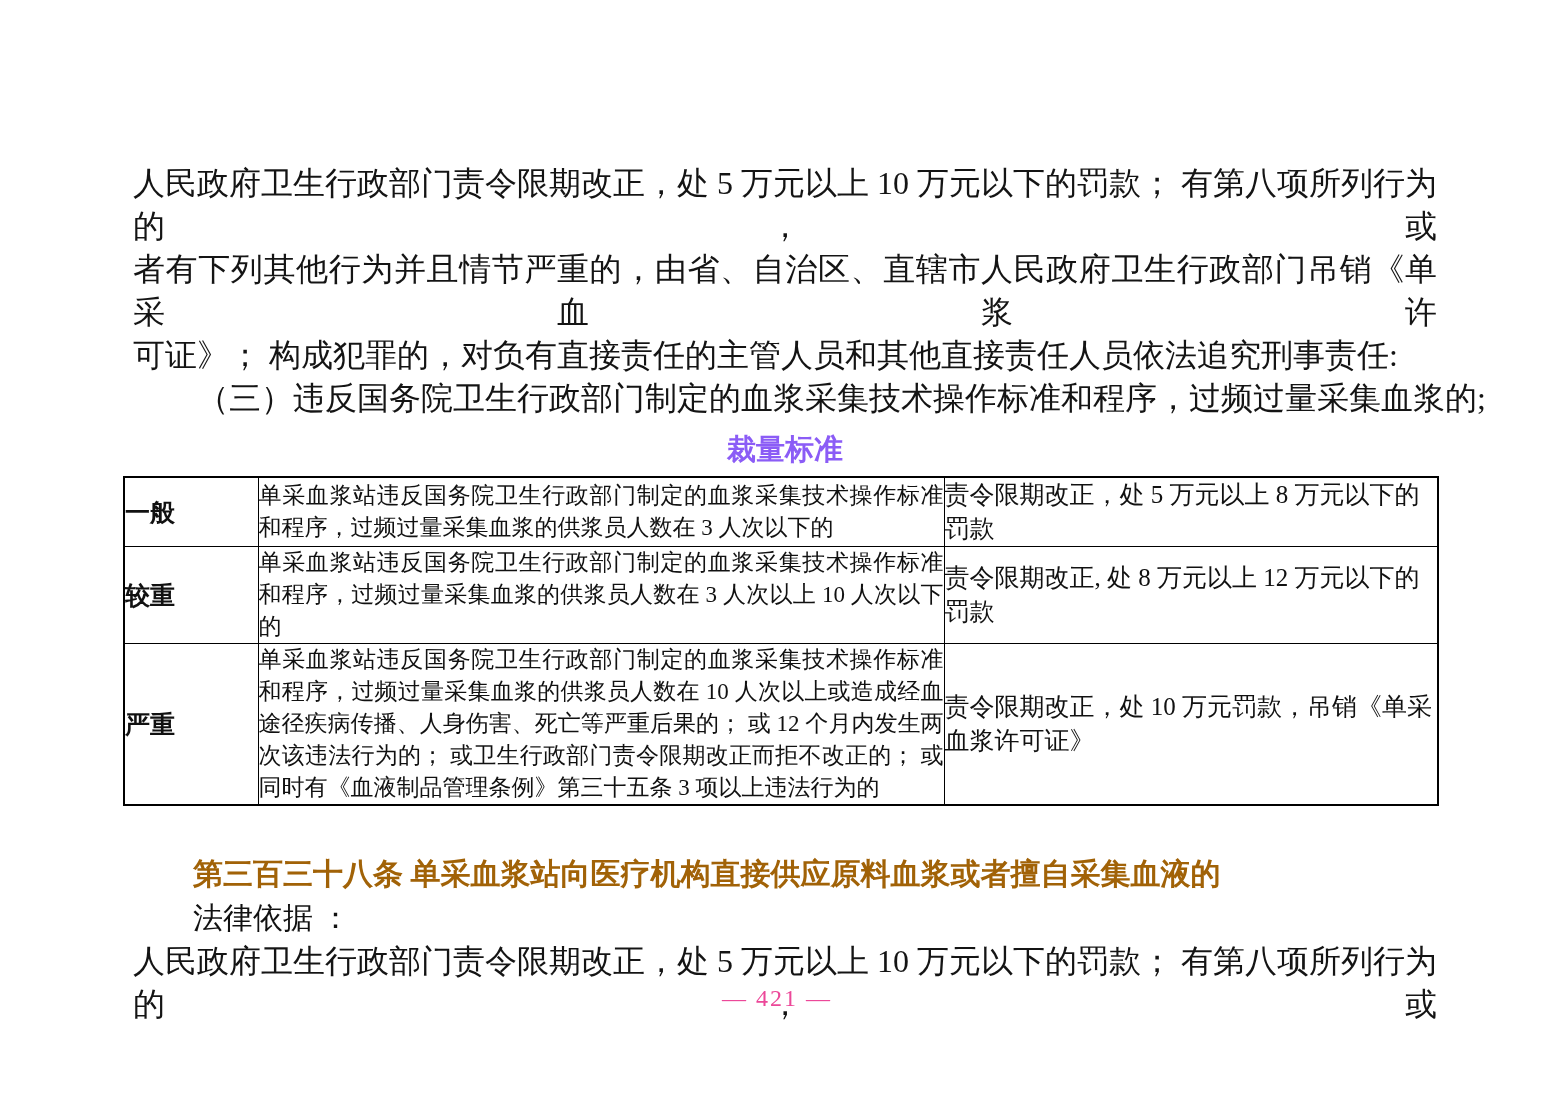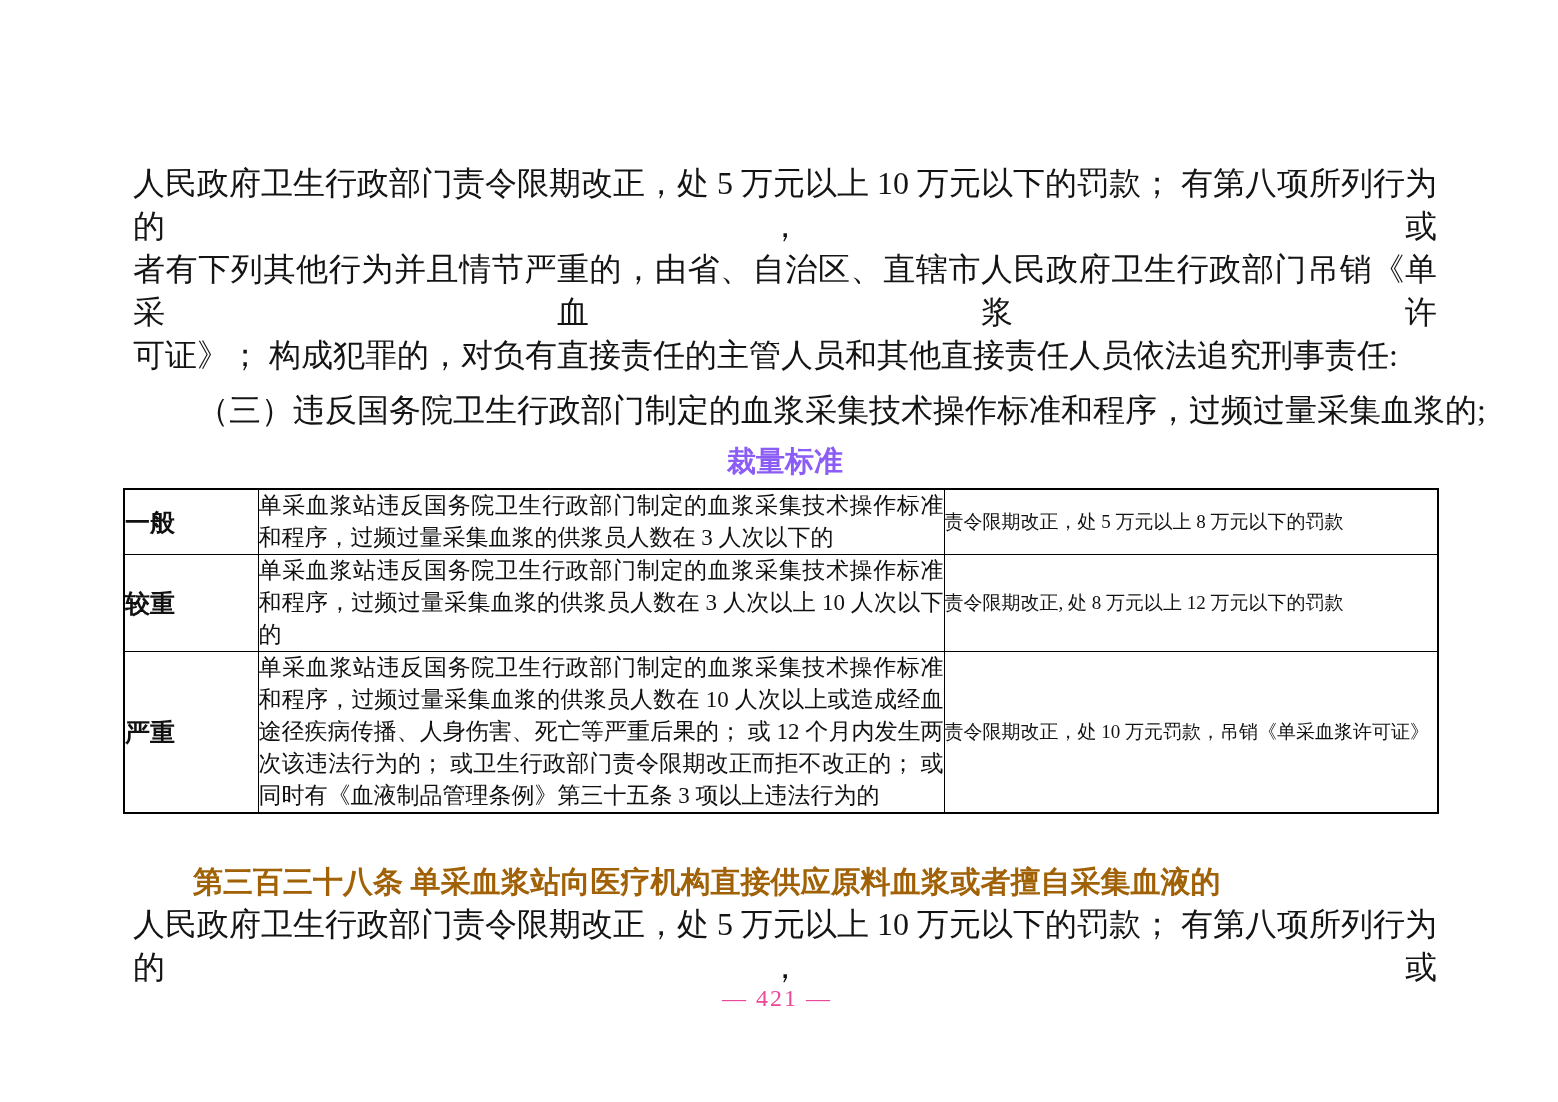--- a/index.html
+++ b/index.html
@@ -22,21 +22,21 @@
     font-size: 32px;
     line-height: 43px;
     white-space: nowrap;
     color: #141414;
   }
   .justify-full {
     white-space: normal;
     text-align: justify;
     text-align-last: justify;
   }
-  .indent-2em { text-indent: 2em; margin-top: 12px; }
+  .indent-2em { text-indent: 2em; }
 
   .table-title {
     margin-top: 11px;
     text-align: center;
     font-family: "Liberation Sans", "DejaVu Sans", sans-serif;
     font-weight: 700;
     font-size: 29px;
     line-height: 36px;
     color: #8b5cf6;
   }
@@ -71,21 +71,21 @@
     font-size: 25px;
     font-family: "Liberation Serif", "DejaVu Serif", serif;
   }
   td.consequence-cell {
     font-size: 23px;
     line-height: 32px;
     padding: 1px 12px;
     text-align: justify;
   }
   td.range-cell {
-    font-size: 19px;
+    font-size: 25px;
     line-height: 34px;
     padding: 1px 14px;
     text-align: left;
   }
   tr.r1 { height: 65px; }
   tr.r2 { height: 65px; }
   tr.r3 { height: 158px; }
 
   .article-heading {
     margin-top: 46px;
@@ -145,20 +145,21 @@
       </tr>
       <tr class="r3">
         <td class="level-cell">严重</td>
         <td class="consequence-cell">单采血浆站违反国务院卫生行政部门制定的血浆采集技术操作标准和程序，过频过量采集血浆的供浆员人数在 10 人次以上或造成经血途径疾病传播、人身伤害、死亡等严重后果的； 或 12 个月内发生两次该违法行为的； 或卫生行政部门责令限期改正而拒不改正的； 或同时有《血液制品管理条例》第三十五条 3 项以上违法行为的</td>
         <td class="range-cell">责令限期改正，处 10 万元罚款，吊销《单采血浆许可证》</td>
       </tr>
     </tbody>
       </table>
 
     <div class="article-heading">第三百三十八条 单采血浆站向医疗机构直接供应原料血浆或者擅自采集血液的</div>
+    <div class="legal-basis">法律依据 ：</div>
 
     <div>
       <div class="para-line justify-full">人民政府卫生行政部门责令限期改正，处 5 万元以上 10 万元以下的罚款； 有第八项所列行为的，或</div>
     </div>
 
   </div>
 
   <div class="footer">— 421 —</div>
 </div>
 

